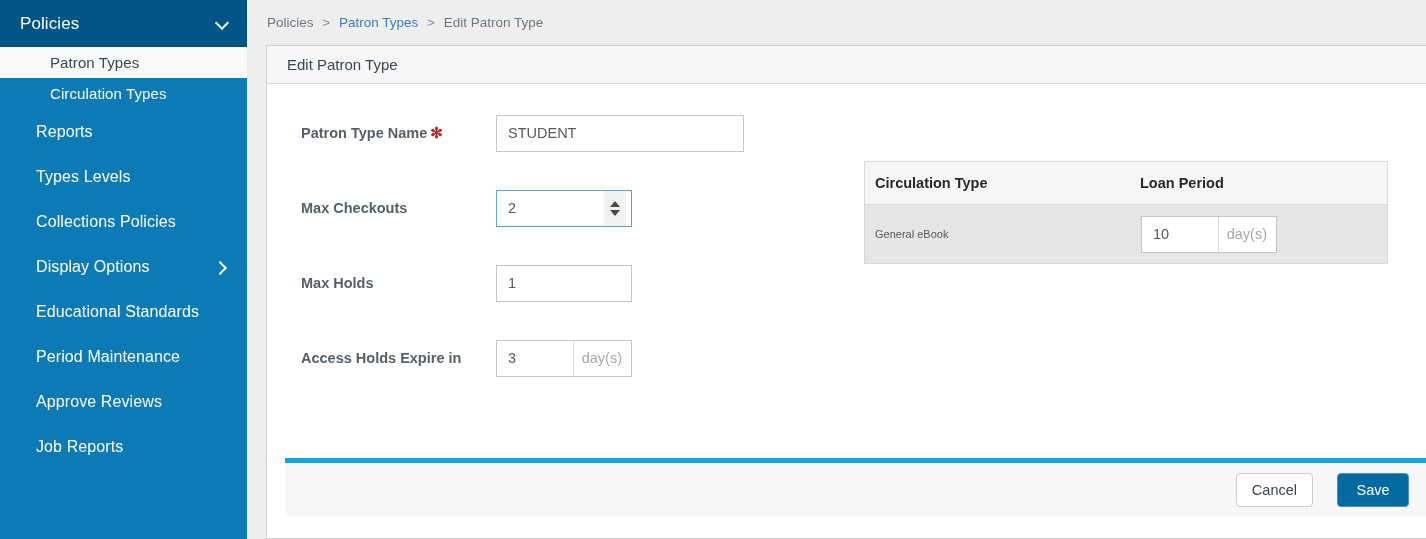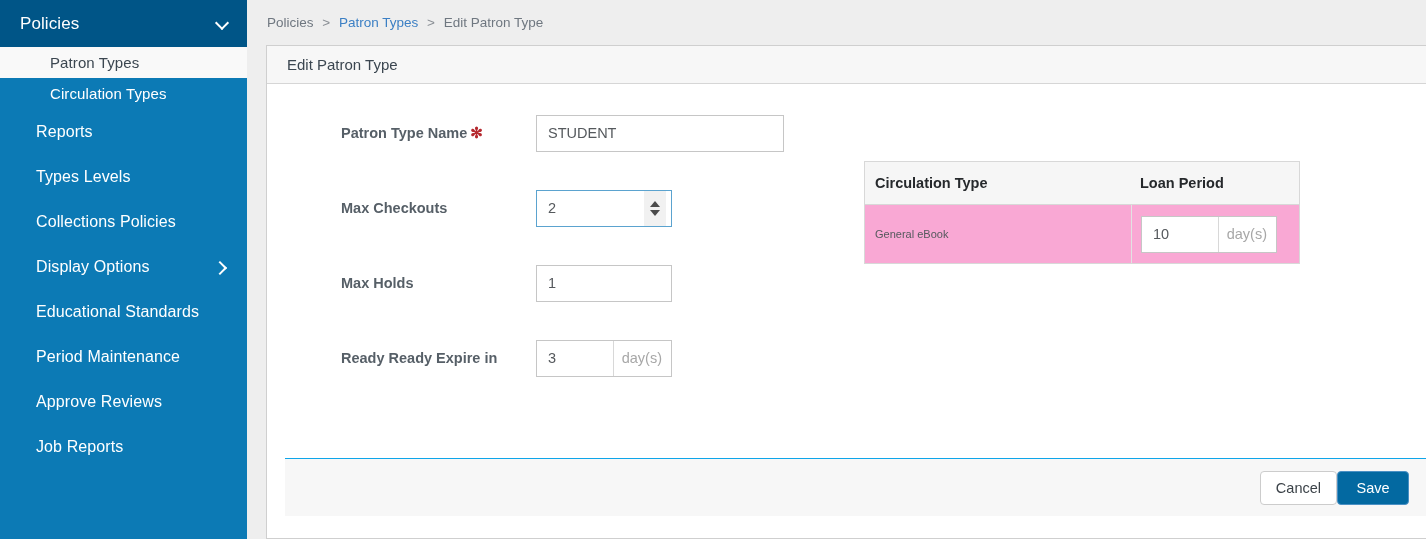--- a/index.html
+++ b/index.html
@@ -120,21 +120,20 @@
   #form-col {
     position: absolute;
     left: 34px; top: 30px;
     width: 600px;
   }
   .field-row {
     display: flex;
     align-items: center;
     height: 38px;
     margin-bottom: 37px;
-    margin-left: 40px;
   }
   .field-label {
     width: 195px;
     font-size: 14.5px;
     font-weight: bold;
     color: #565f67;
     flex: 0 0 auto;
   }
   .req-star { color: #b5292f; font-size: 15px; margin-left: 3px; }
 
@@ -184,23 +183,23 @@
   .spinner i.up { border-bottom: 6px solid #4a4a4a; }
   .spinner i.dn { border-top: 6px solid #4a4a4a; }
 
   .w-name { width: 248px; }
   .w-num  { width: 136px; }
 
   
   #circ-table {
     position: absolute;
     left: 597px; top: 77px;
-    width: 436px;
+    width: 524px;
     border: 1px solid #d8d8d8;
-    background: #f9a8d4;
+    background: #e5e5e5;
   }
   #circ-table .thead {
     display: flex;
     background: #f6f6f6;
     border-bottom: 1px solid #d8d8d8;
     height: 43px;
     align-items: center;
   }
   #circ-table .trow {
     display: flex;
@@ -230,26 +229,26 @@
     font-size: 11px;
     color: #55595d;
   }
 
   
   #panel-footer {
     position: absolute;
     left: 18px; right: 0; bottom: 22px;
     height: 58px;
     background: #f7f7f7;
-    border-top: 1px solid #0ea5e9;
+    border-top: 5px solid #0ea5e9;
     display: flex;
     align-items: center;
     justify-content: flex-end;
     padding-right: 17px;
-    gap: 0;
+    gap: 24px;
   }
   .btn {
     height: 34px;
     min-width: 72px;
     border-radius: 4px;
     font-size: 14.5px;
     display: flex;
     align-items: center;
     justify-content: center;
     padding: 0 15px;
@@ -355,21 +354,21 @@
           </div>
 
           <div class="field-row">
             <div class="field-label">Max Holds</div>
             <div class="inp w-num">
               <span class="val">1</span>
             </div>
           </div>
 
           <div class="field-row">
-            <div class="field-label">Ready Ready Expire in</div>
+            <div class="field-label">Access Holds Expire in</div>
             <div class="inp w-num">
               <span class="val">3</span>
               <span class="suffix">day(s)</span>
             </div>
           </div>
 
         </div>
 
         <div id="circ-table">
           <div class="thead">

